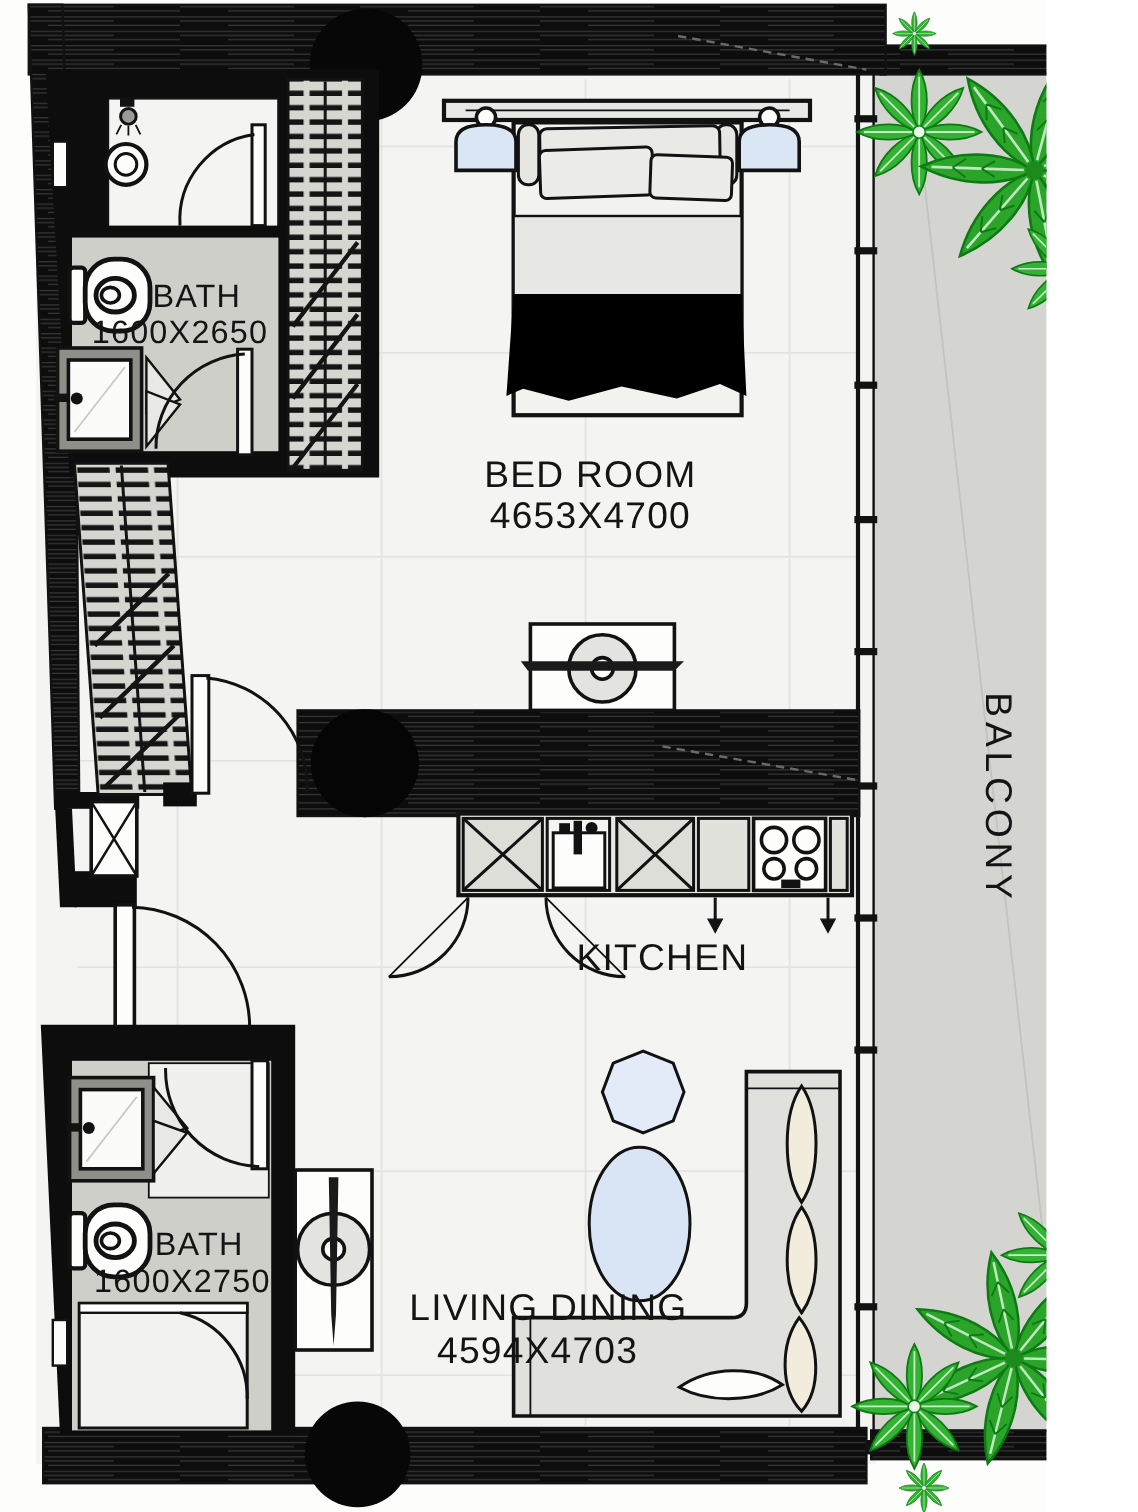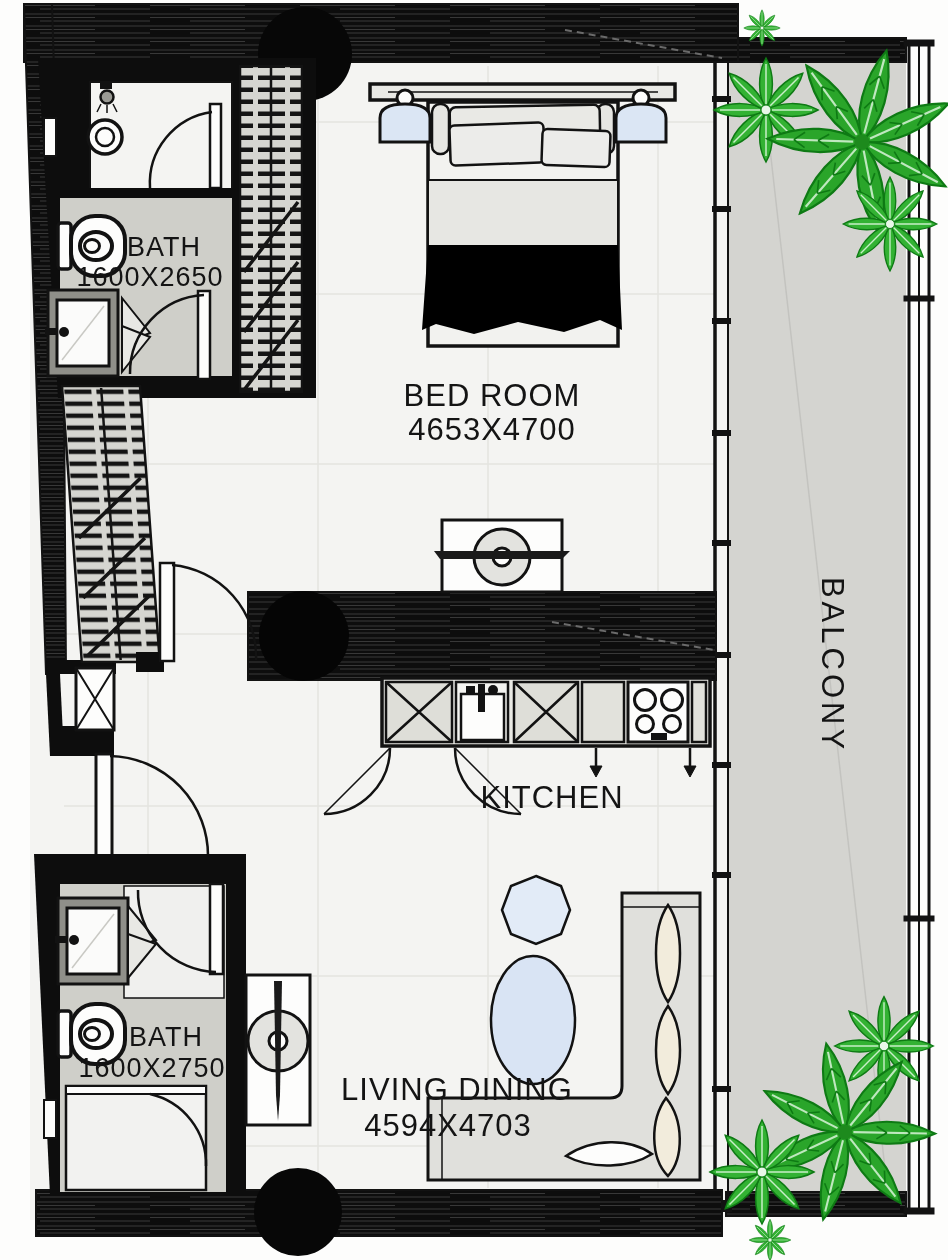--- a/index.html
+++ b/index.html
@@ -1,16 +1,16 @@
 <!DOCTYPE html>
 <html><head>
 <meta charset="utf-8">
 <style>
   html,body{margin:0;padding:0;background:#ffffff;}
-  .stage{position:relative;width:948px;height:1260px;background:#fdfdfc;overflow:hidden;
+  .stage{position:relative;width:872px;height:1260px;background:#fdfdfc;overflow:hidden;
          font-family:"Liberation Sans", sans-serif;}
   svg{position:absolute;left:0;top:0;}
   text{fill:#141414;font-family:"Liberation Sans", sans-serif;}
   .room-label{font-size:31px;letter-spacing:1px;}
   .bath-label{font-size:27px;letter-spacing:1px;}
   .balcony-label{font-size:31px;letter-spacing:4px;}
 </style>
 </head>
 <body>
 

